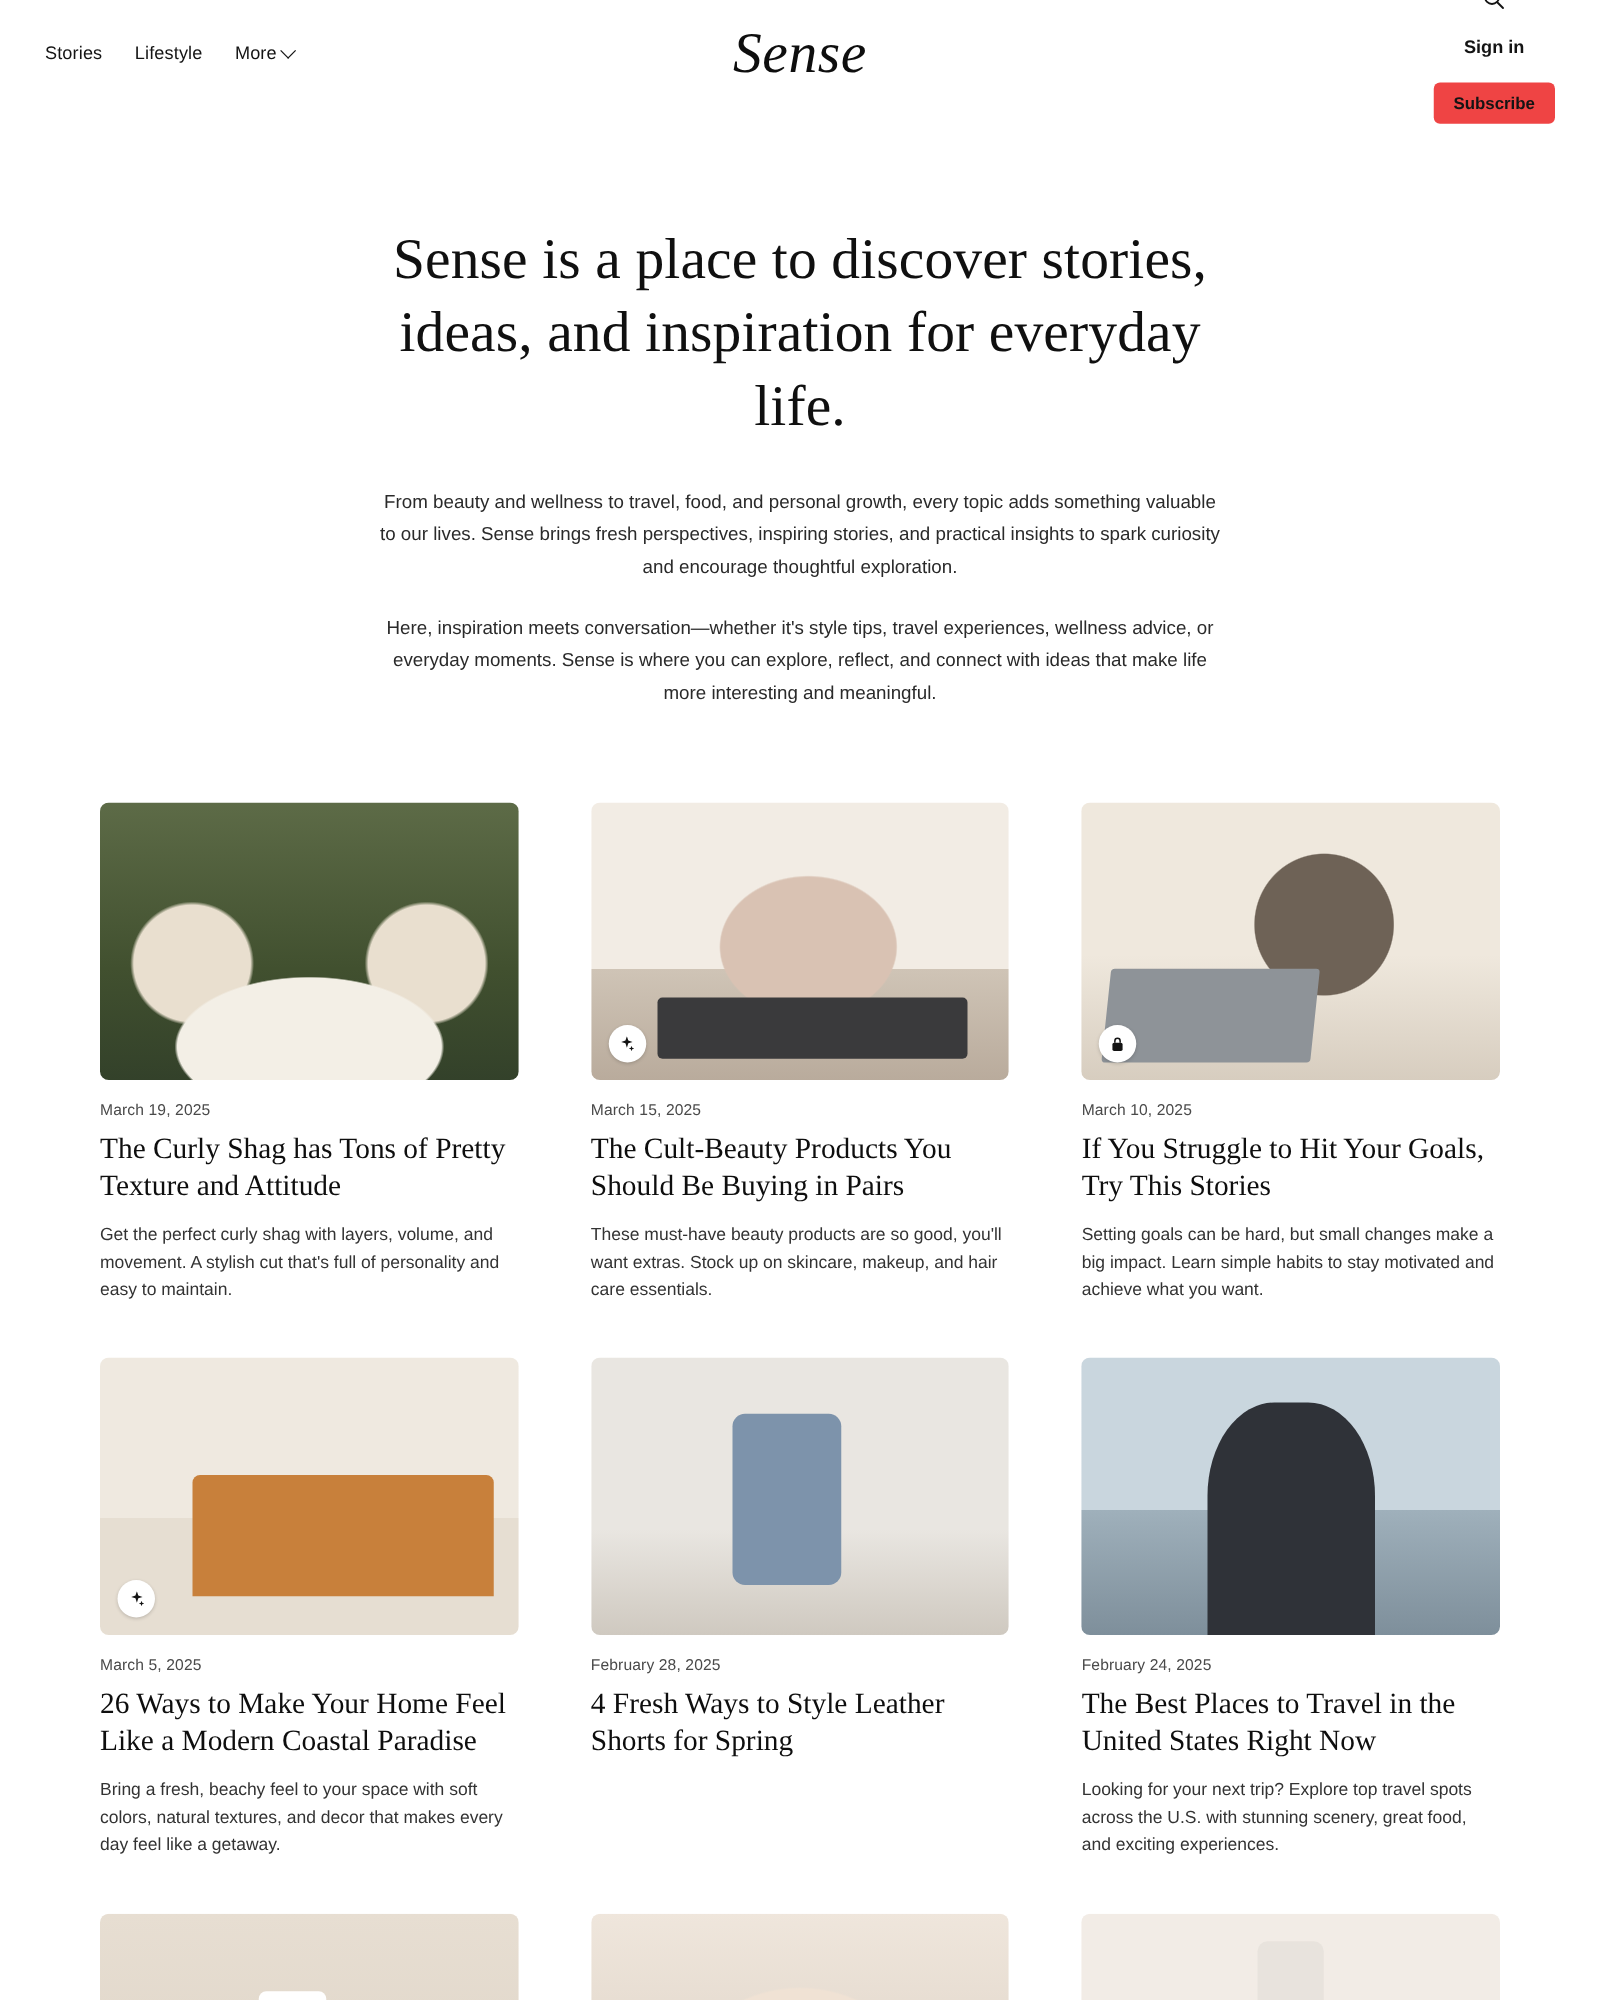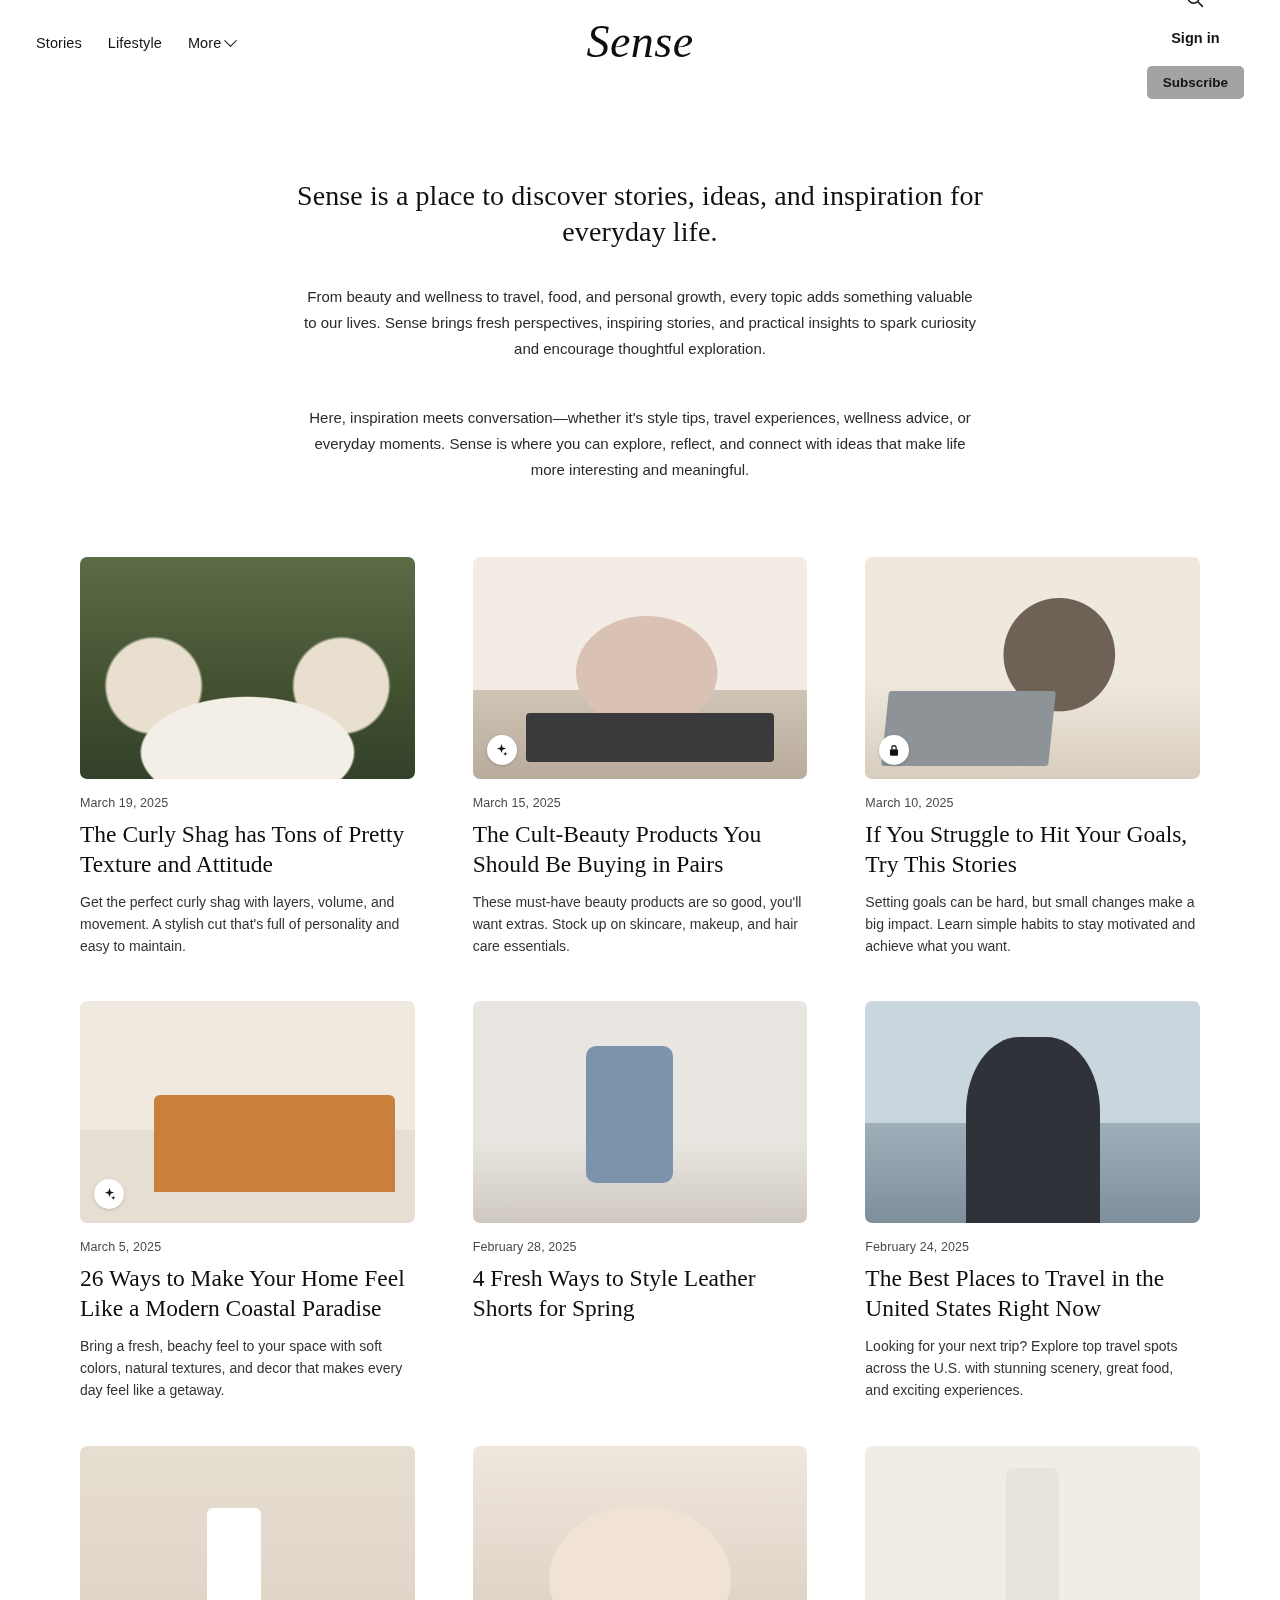--- a/index.html
+++ b/index.html
@@ -63,55 +63,55 @@
     background: none; border: none;
   }
   .signin {
     font-size: 14.5px;
     font-weight: bold;
     color: #141414;
     text-decoration: none;
     cursor: pointer;
   }
   .subscribe {
-    background: #a3a3a3;
+    background: #ef4444;
     border: none;
     border-radius: 5px;
     font-size: 13.5px;
     font-weight: bold;
     color: #141414;
     padding: 9px 16px;
     cursor: pointer;
     font-family: "Liberation Sans", sans-serif;
   }
 
   
   .hero {
     padding: 92px 0 0 0;
     text-align: center;
   }
   .hero h1 {
     font-family: "Liberation Serif", serif;
     font-weight: normal;
-    font-size: 28px;
+    font-size: 46px;
     line-height: 1.28;
     letter-spacing: .1px;
     color: #101010;
     max-width: 700px;
     margin: 0 auto;
   }
   .hero p {
     font-size: 15px;
     line-height: 1.73;
     color: #2a2a2a;
     max-width: 700px;
     margin: 34px auto 0;
     padding: 0 10px;
   }
-  .hero p.second { margin-top: 44px; }
+  .hero p.second { margin-top: 24px; }
 
   
   .grid {
     margin: 74px auto 0;
     width: 1120px;
     display: grid;
     grid-template-columns: repeat(3, 1fr);
     column-gap: 58px;
     row-gap: 44px;
   }

